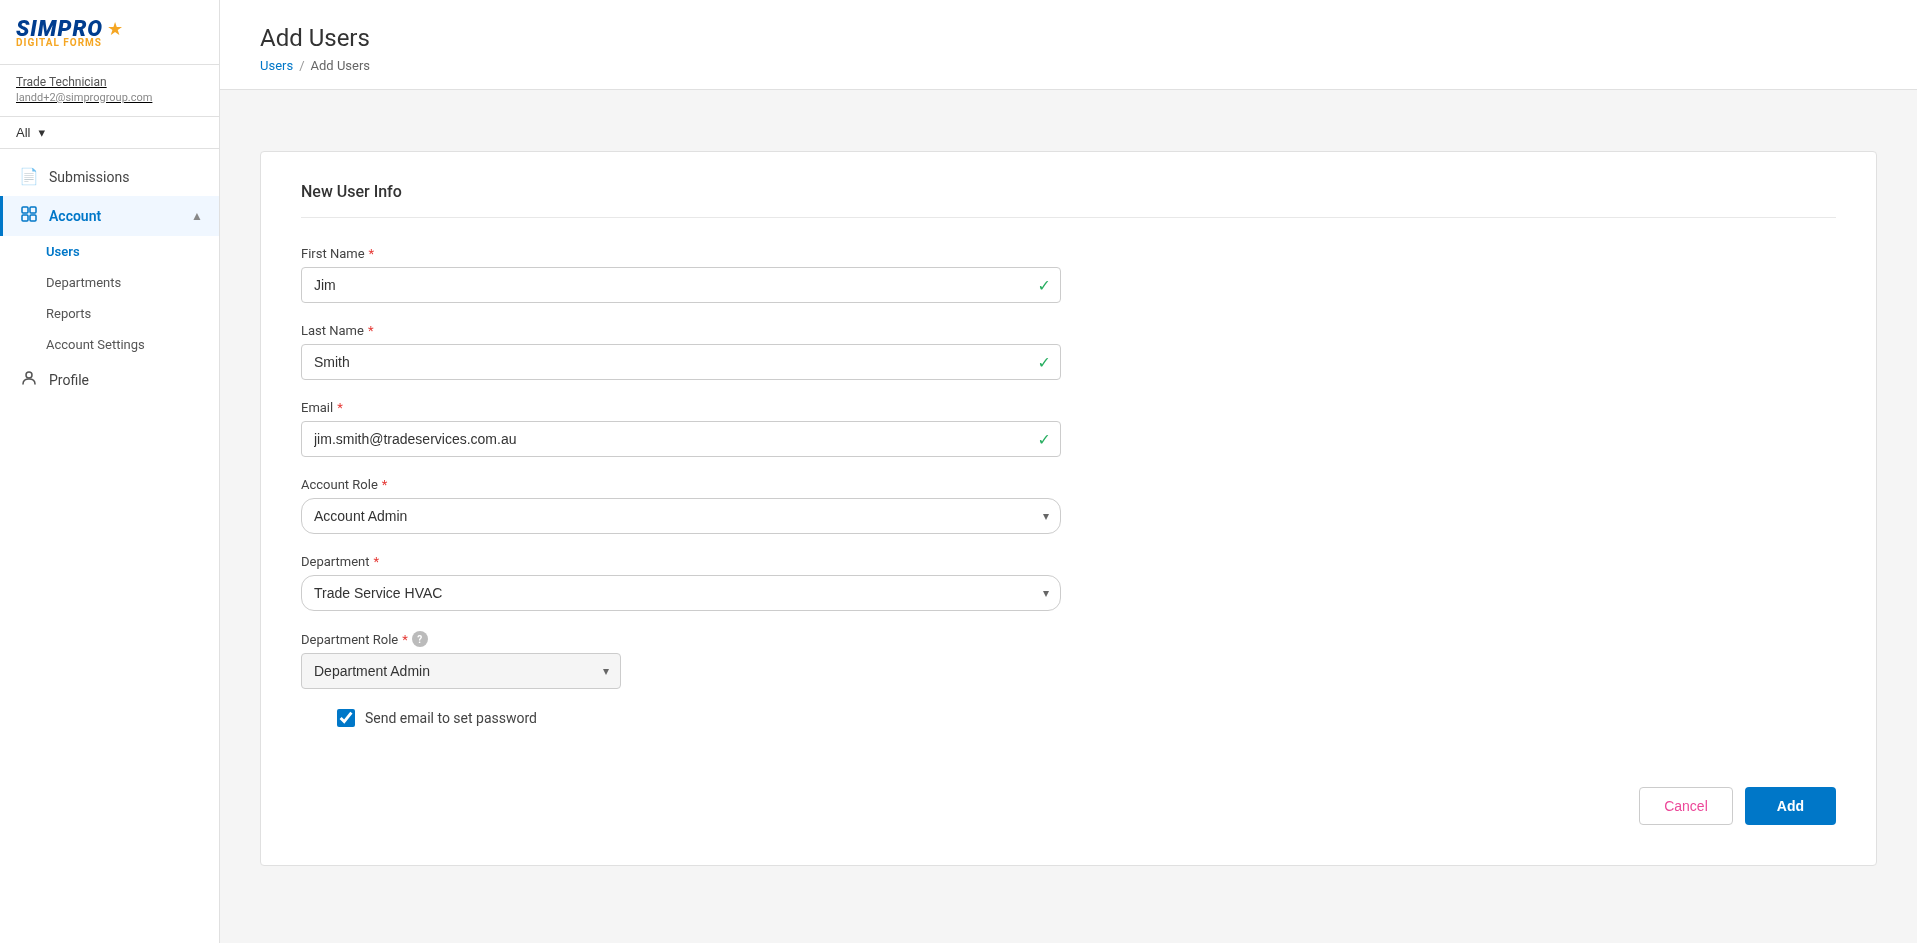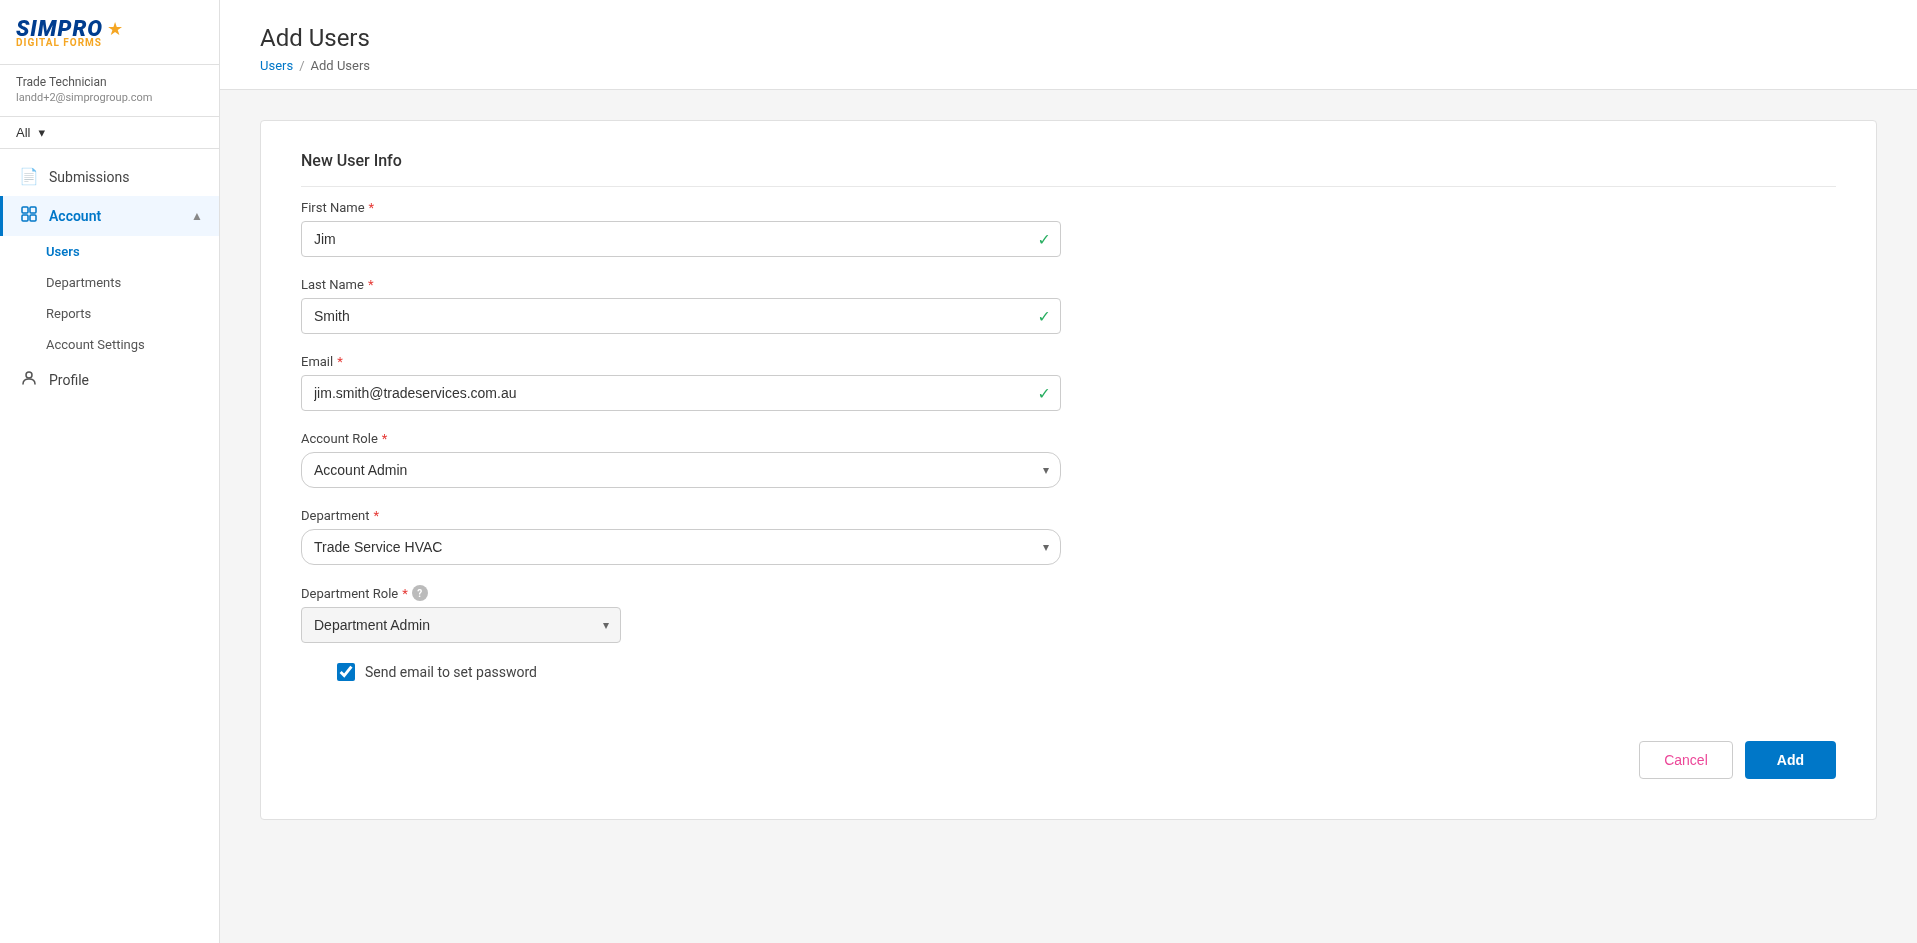--- a/index.html
+++ b/index.html
@@ -46,20 +46,21 @@
       color: #f5a623;
       font-weight: 700;
       letter-spacing: 1px;
       text-transform: uppercase;
       margin-top: -4px;
     }
 
     .sidebar-user {
       padding: 10px 16px 12px;
       border-bottom: 1px solid #e0e0e0;
+      text-decoration: underline;
     }
 
     .sidebar-user .role {
       font-size: 12px;
       color: #555;
       margin-bottom: 2px;
     }
 
     .sidebar-user .email {
       font-size: 11px;
@@ -151,20 +152,21 @@
       width: 100%;
     }
 
     
     #main {
       flex: 1;
       display: flex;
       flex-direction: column;
       overflow-y: auto;
       background: #f5f5f5;
+      gap: 31px;
     }
 
     .main-header {
       background: #fff;
       padding: 24px 40px 16px;
       border-bottom: 1px solid #e0e0e0;
     }
 
     .page-title {
       font-size: 24px;
@@ -203,21 +205,21 @@
       background: #fff;
       border-radius: 4px;
       border: 1px solid #e0e0e0;
       padding: 30px 40px 40px;
     }
 
     .card-title {
       font-size: 16px;
       font-weight: 500;
       color: #333;
-      margin-bottom: 13px;
+      margin-bottom: 28px;
       padding-bottom: 16px;
       border-bottom: 1px solid #e8e8e8;
     }
 
     .form-group {
       margin-bottom: 20px;
       max-width: 760px;
     }
 
     .form-label {

